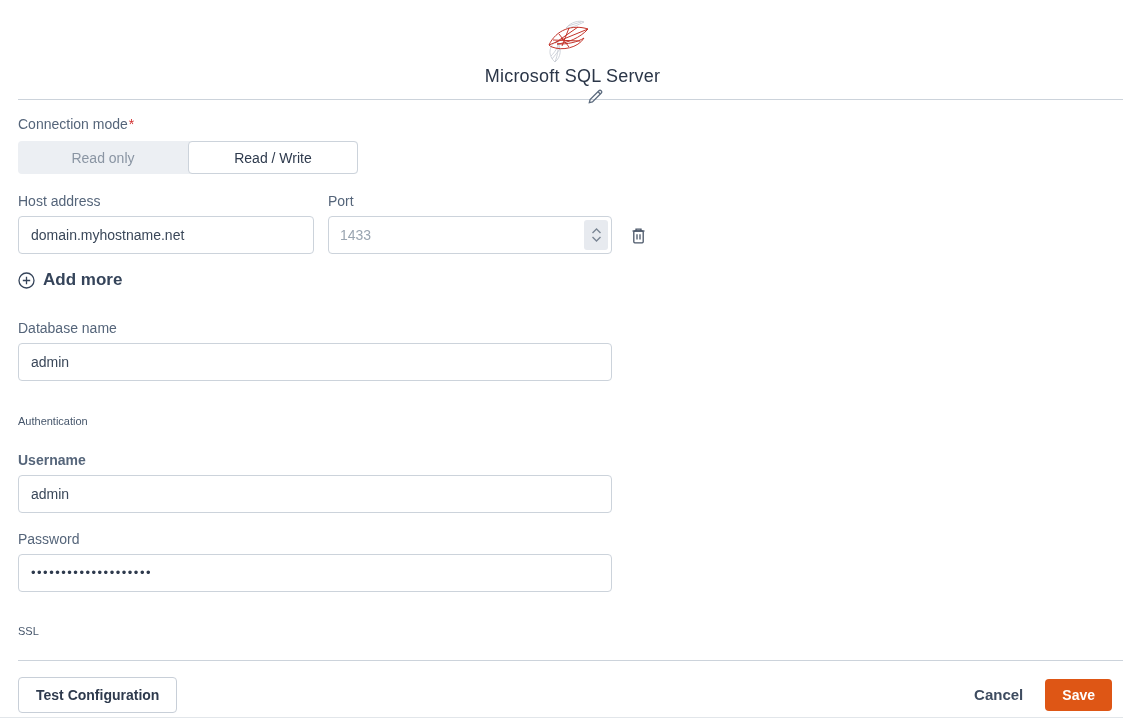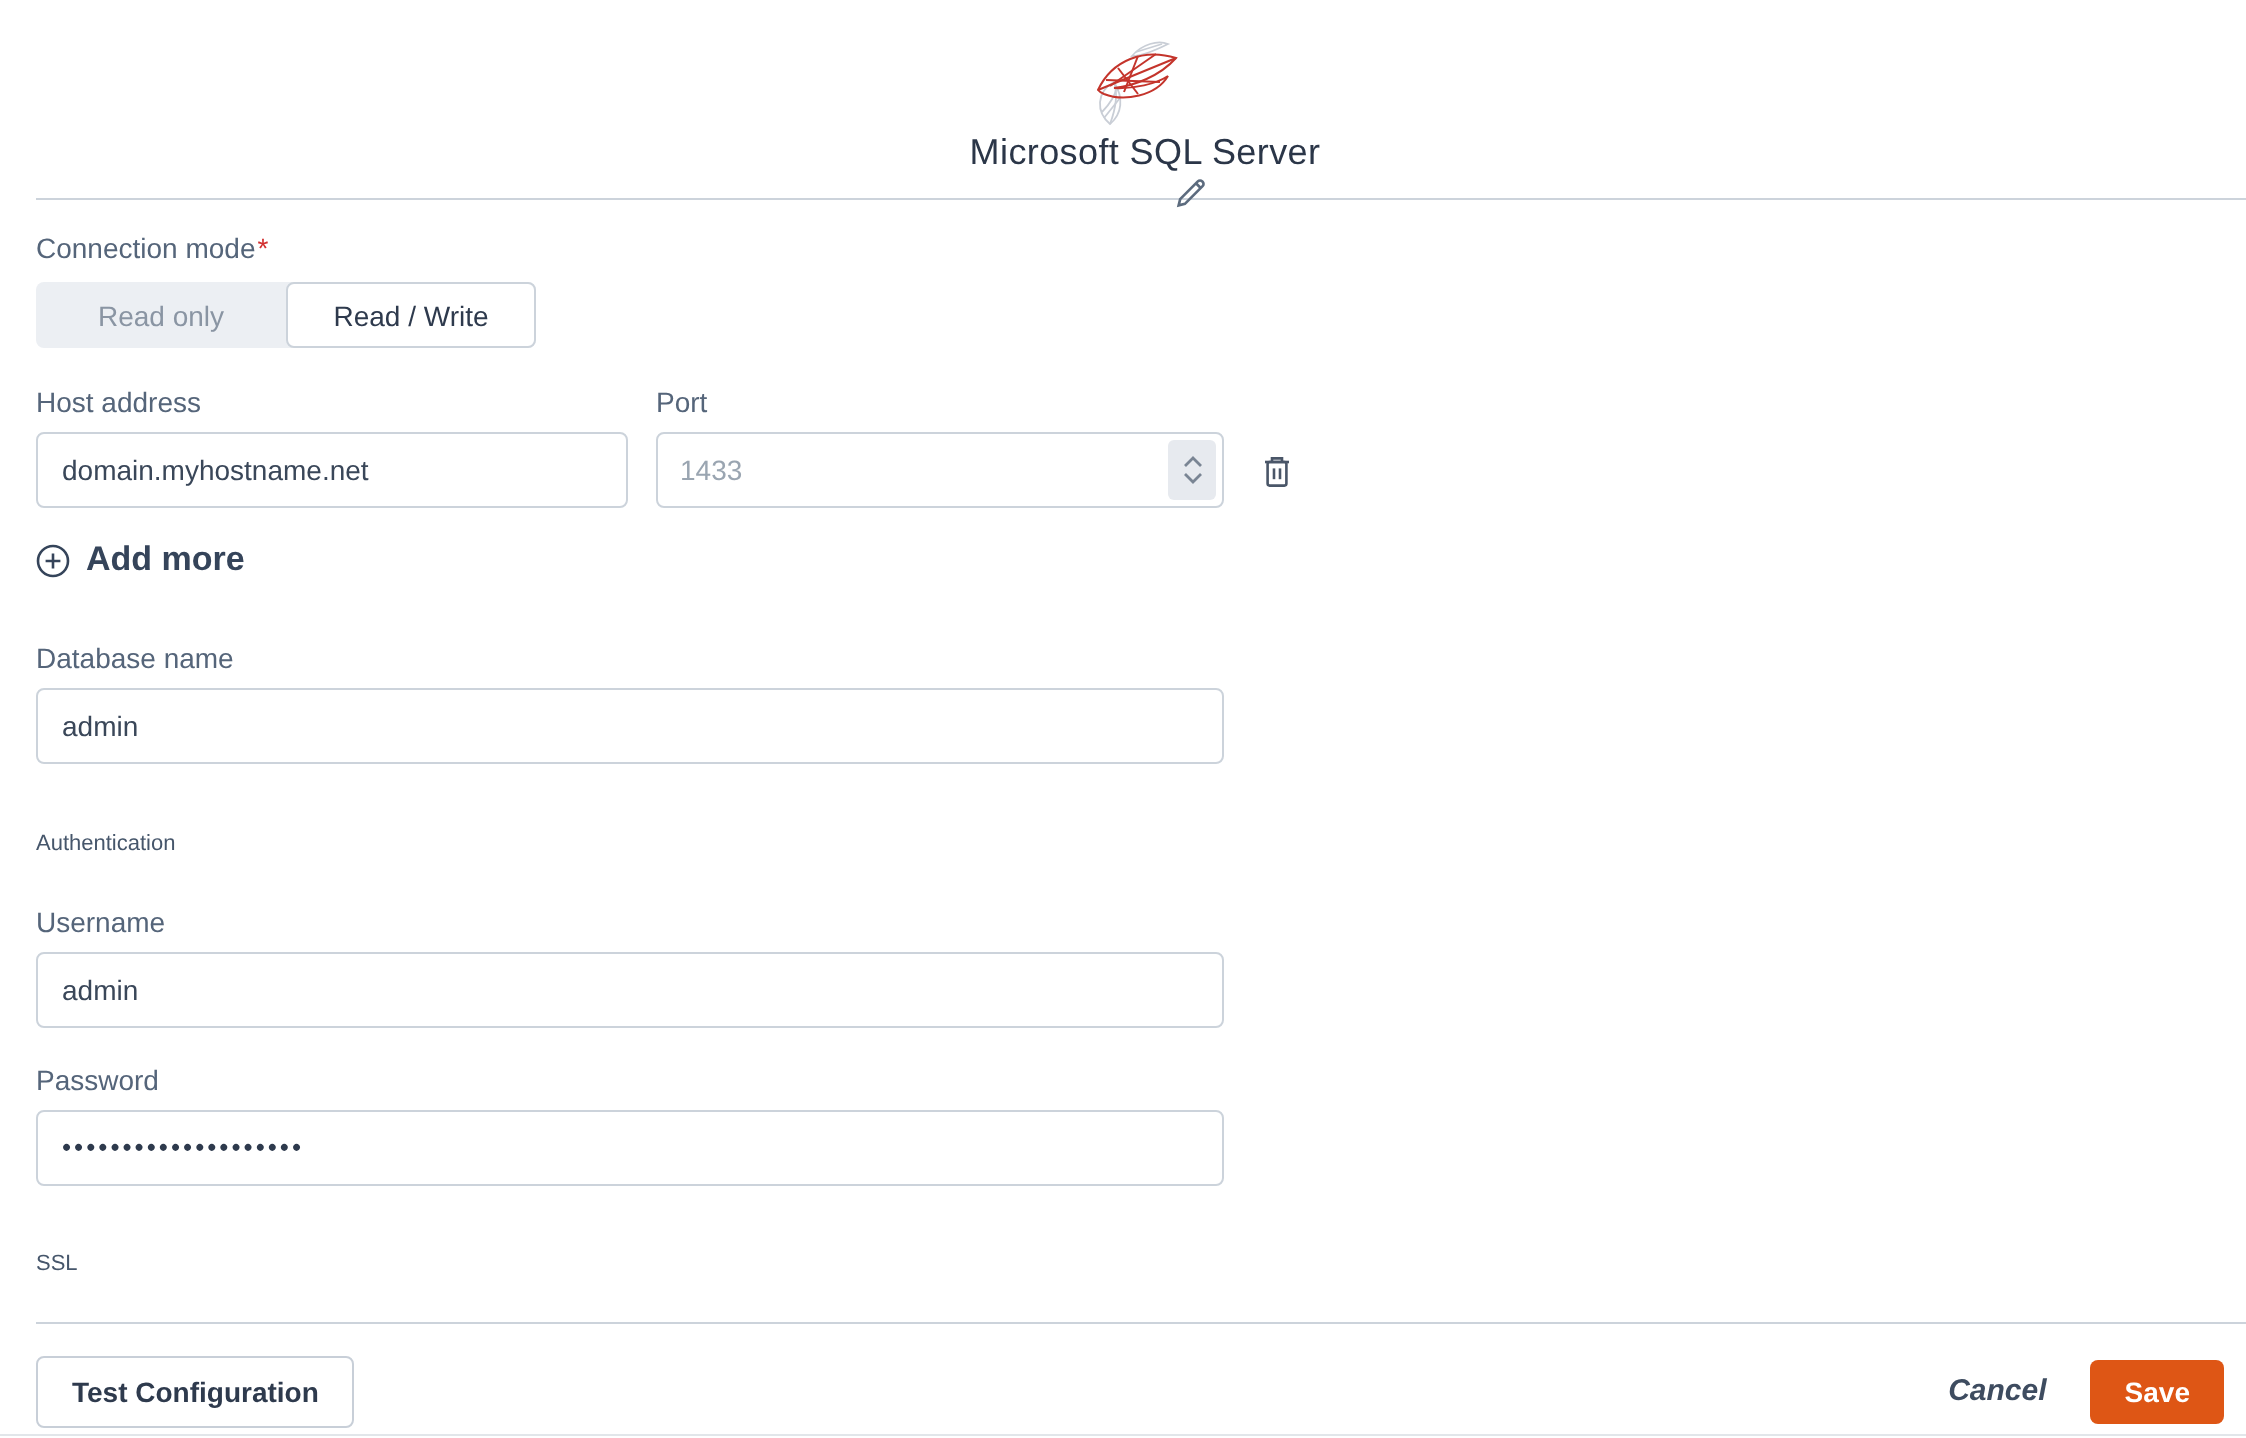--- a/index.html
+++ b/index.html
@@ -29,21 +29,21 @@
   
   .form { padding-left: 18px; }
   .field-label {
     font-size: 14px; color: #55657a; line-height: 18px; display: block;
   }
   .required { color: #d23030; margin-left: 1px; }
 
   .conn-label { margin-top: 15px; }
   .toggle {
     margin-top: 8px;
-    width: 250px; height: 33px;
+    width: 340px; height: 33px;
     background: #eceff3;
     border-radius: 4px;
     display: inline-flex;
   }
   .toggle-opt {
     width: 50%; height: 100%;
     display: flex; align-items: center; justify-content: center;
     font-size: 14px; color: #8a95a3;
     cursor: pointer;
   }
@@ -107,21 +107,21 @@
   .db-label { margin-top: 26px; }
   .wide { width: 594px; }
 
   .section-heading {
     margin-top: 29px;
     font-size: 11px;
     font-weight: 400;
     color: #46566b;
     line-height: 22px;
   }
-  .user-label { margin-top: 19px; }
+  .user-label { margin-top: 19px; font-weight: bold; }
   .pass-label { margin-top: 17px; }
   .password-input { letter-spacing: 1.5px; font-size: 13px; color: #2e3a4d; }
 
   .ssl-heading { margin-top: 28px; }
 
   
   .footer-divider { border-top: 1px solid #ccd3db; margin-left: 18px; margin-top: 18px; }
   .footer {
     display: flex; align-items: center; justify-content: space-between;
     padding: 16px 11px 0 18px;
@@ -133,21 +133,21 @@
     border-radius: 4px;
     font-family: "Liberation Sans", sans-serif;
     font-size: 14px; font-weight: 700; color: #2e3a4d;
     cursor: pointer;
   }
   .footer-right { display: flex; align-items: center; }
   .cancel-btn {
     background: none; border: none; cursor: pointer;
     font-family: "Liberation Sans", sans-serif;
     font-size: 15px; font-weight: 700; color: #3e4c60;
-    padding: 0; margin-right: 22px; font-style: italic;
+    padding: 0; margin-right: 22px;
   }
   .save-btn {
     height: 32px; padding: 0 17px;
     background: #de5615;
     border: none; border-radius: 4px;
     font-family: "Liberation Sans", sans-serif;
     font-size: 14px; font-weight: 700; color: #ffffff;
     cursor: pointer;
   }
   .bottom-line {

